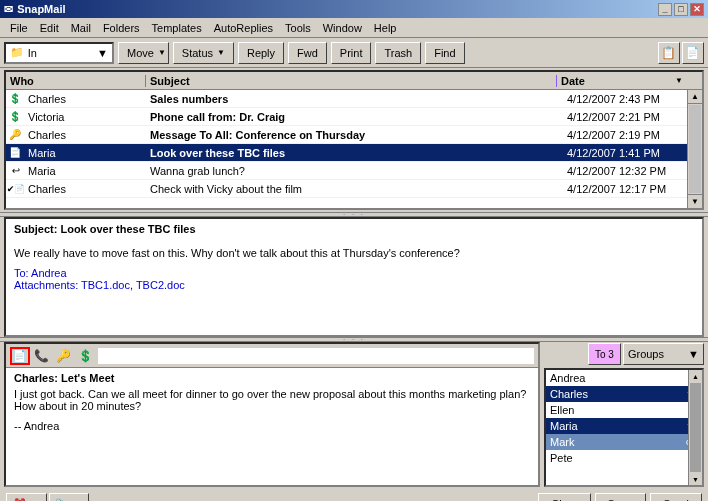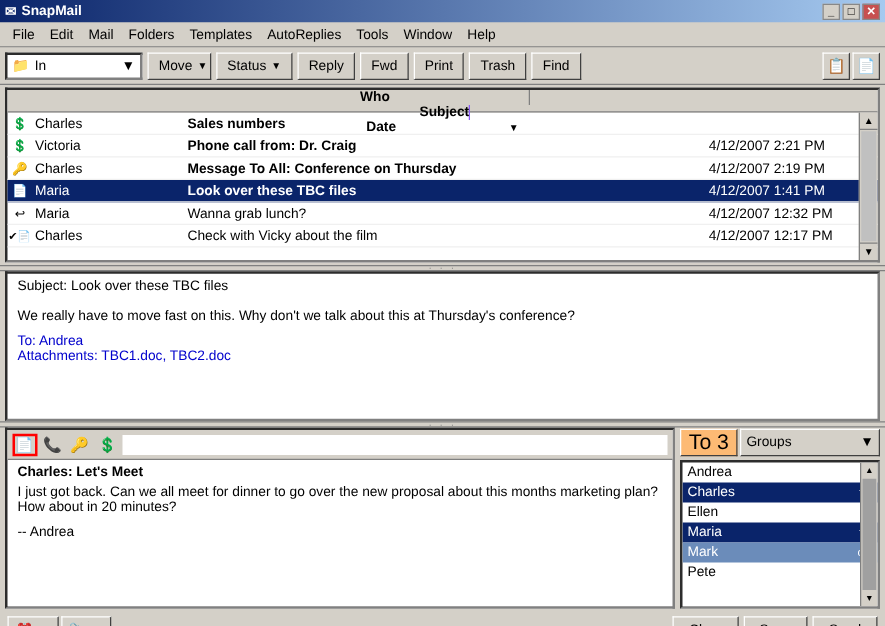--- a/index.html
+++ b/index.html
@@ -94,21 +94,20 @@
       display: flex; align-items: center; justify-content: center;
       cursor: pointer;
       font-size: 12px;
     }
     .email-list-header {
       display: flex;
       background: #d4d0c8;
       border-bottom: 1px solid #808080;
       height: 18px;
       align-items: center;
-      flex-direction: column;
     }
     .col-who { width: 140px; padding-left: 4px; font-weight: bold; border-right: 1px solid #808080; }
     .col-subject { flex: 1; padding-left: 4px; font-weight: bold; border-right: 1px solid #8b5cf6; display: flex; align-items: center; justify-content: space-between; }
     .col-date { width: 130px; padding-left: 4px; font-weight: bold; display: flex; align-items: center; justify-content: space-between; }
     .sort-arrow { font-size: 8px; margin-right: 4px; }
 
     .email-row {
       display: flex;
       height: 18px;
       align-items: center;
@@ -140,21 +139,21 @@
     
     .email-preview {
       background: white;
       border: 2px inset #808080;
       margin: 0 4px;
       height: 120px;
       padding: 4px 8px;
       overflow: hidden;
       font-size: 11px;
     }
-    .preview-subject { font-weight: normal; margin-bottom: 6px; }
+    .preview-subject { font-weight: bold; margin-bottom: 6px; }
     .preview-body { margin-bottom: 8px; color: black; margin-top: 12px; }
     .preview-meta { color: #0000cc; }
 
     
     .splitter2 {
       height: 5px;
       background: #d4d0c8;
       border-top: 1px solid #808080;
       border-bottom: 1px solid #808080;
       cursor: ns-resize;
@@ -213,30 +212,31 @@
       flex-direction: column;
       gap: 2px;
     }
     .to-group-bar {
       display: flex;
       align-items: center;
       gap: 2px;
       height: 24px;
     }
     .to-btn {
-      background: #fdba74;
+      background: #f0abfc;
       border: 1px solid #808080;
       border-top-color: #ffffff;
       border-left-color: #ffffff;
       border-right-color: #404040;
       border-bottom-color: #404040;
       height: 22px;
       padding: 0 6px;
       cursor: pointer;
-      font-size: 17px;
+      font-size: 10px;
+      margin-left: 44px;
     }
     .groups-select {
       flex: 1;
       height: 22px;
       background: #d4d0c8;
       border: 1px solid #808080;
       border-top-color: #ffffff;
       border-left-color: #ffffff;
       border-right-color: #404040;
       border-bottom-color: #404040;
@@ -348,20 +348,21 @@
       <div class="col-who">Who</div>
       <div class="col-subject">Subject</div>
       <div class="col-date">Date<span class="sort-arrow">▼</span></div>
       <div style="width:15px;"></div>
     </div>
 
     <div class="email-row">
       <div class="row-icon">💲</div>
       <div class="row-who">Charles</div>
       <div class="row-subject">Sales numbers</div>
+      <div class="email-date">4/12/2007 2:43 PM</div>
       <div class="attach-icon"></div>
     </div>
 
     <div class="email-row">
       <div class="row-icon">💲</div>
       <div class="row-who">Victoria</div>
       <div class="row-subject">Phone call from: Dr. Craig</div>
       <div class="email-date">4/12/2007 2:21 PM</div>
       <div class="attach-icon"></div>
     </div>

